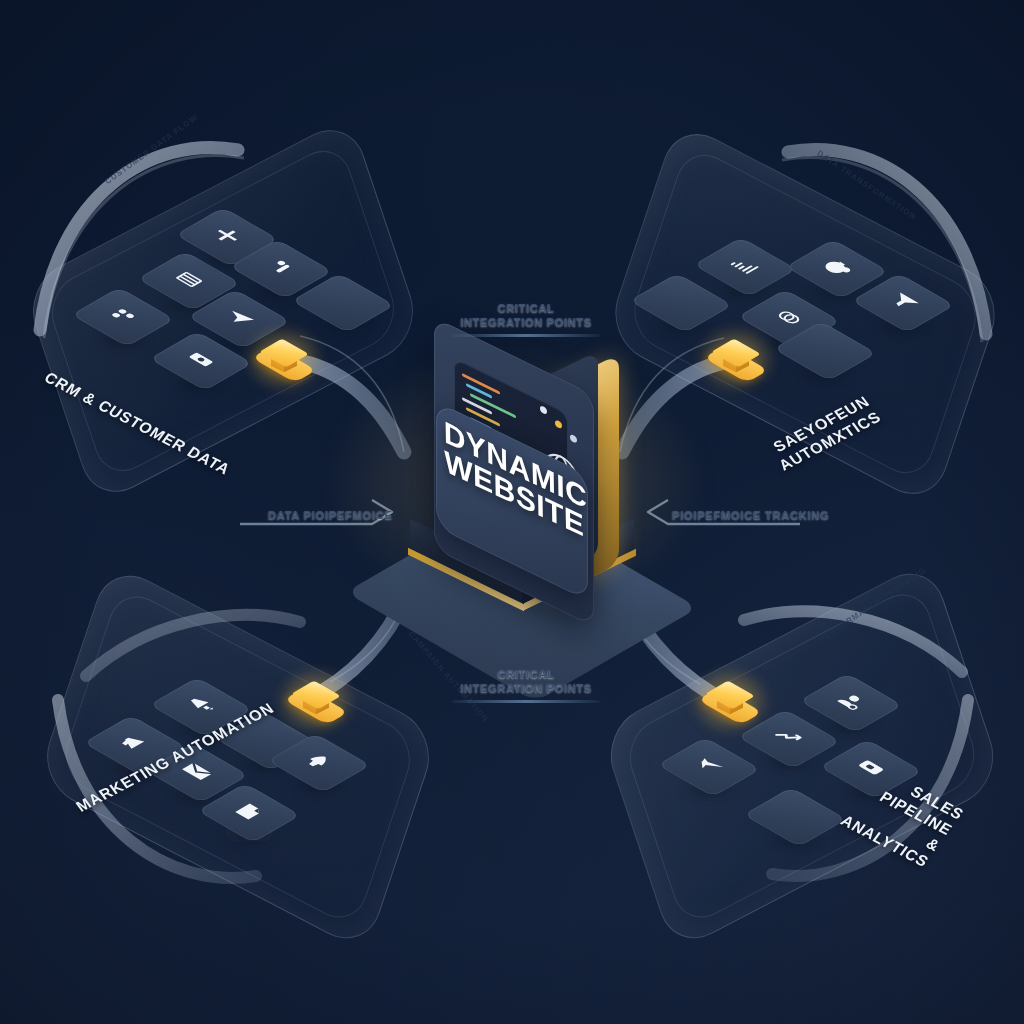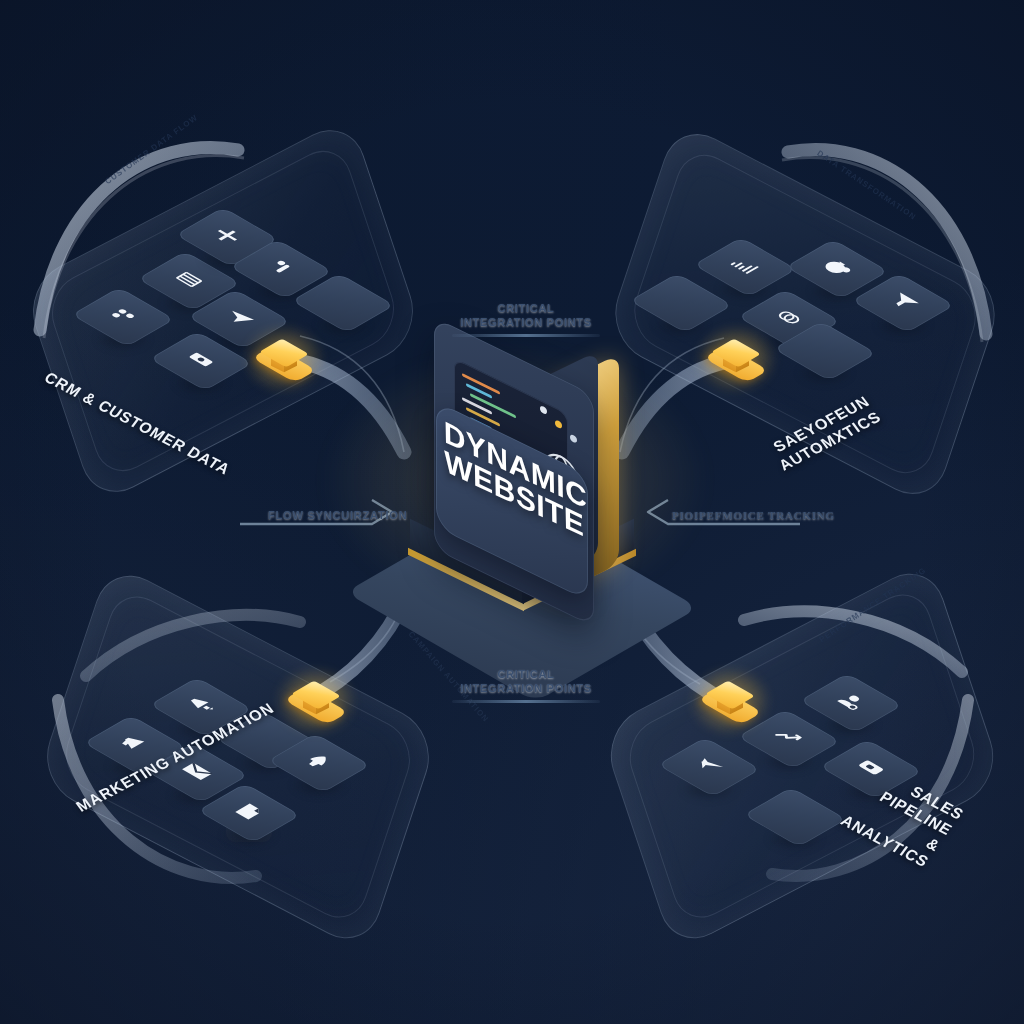--- a/index.html
+++ b/index.html
@@ -267,21 +267,21 @@
   .side-callout{
     position:absolute;
     color:#3a4f6e;
     font-weight:700;
     font-size:11px;
     letter-spacing:.8px;
     white-space:nowrap;
     text-shadow:0 1px 2px rgba(255,255,255,.5);
   }
   .sc-left{ left:268px; top:509px; }
-  .sc-right{ left:672px; top:509px;font-family:Liberation Serif, serif; }
+  .sc-right{ left:672px; top:509px; }
 </style>
 </head>
 <body>
 
 <div id="stage">
 
   <div class="bg-base"></div>
   <div class="bg-corner-tl"></div>
   <div class="bg-corner-tr"></div>
   <div class="bg-corner-bl"></div>
@@ -685,16 +685,16 @@
     <div>CRITICAL</div>
     <div>INTEGRATION POINTS</div>
     <div class="rule"></div>
   </div>
   <div class="callout co-bot">
     <div>CRITICAL</div>
     <div>INTEGRATION POINTS</div>
     <div class="rule"></div>
   </div>
 
-  <div class="side-callout sc-left">FLOW SYNCUIRZATION</div>
+  <div class="side-callout sc-left">DATA PIOIPEFMOICE</div>
   <div class="side-callout sc-right">PIOIPEFMOICE TRACKING</div>
 
 </div>
 
 </body></html>

